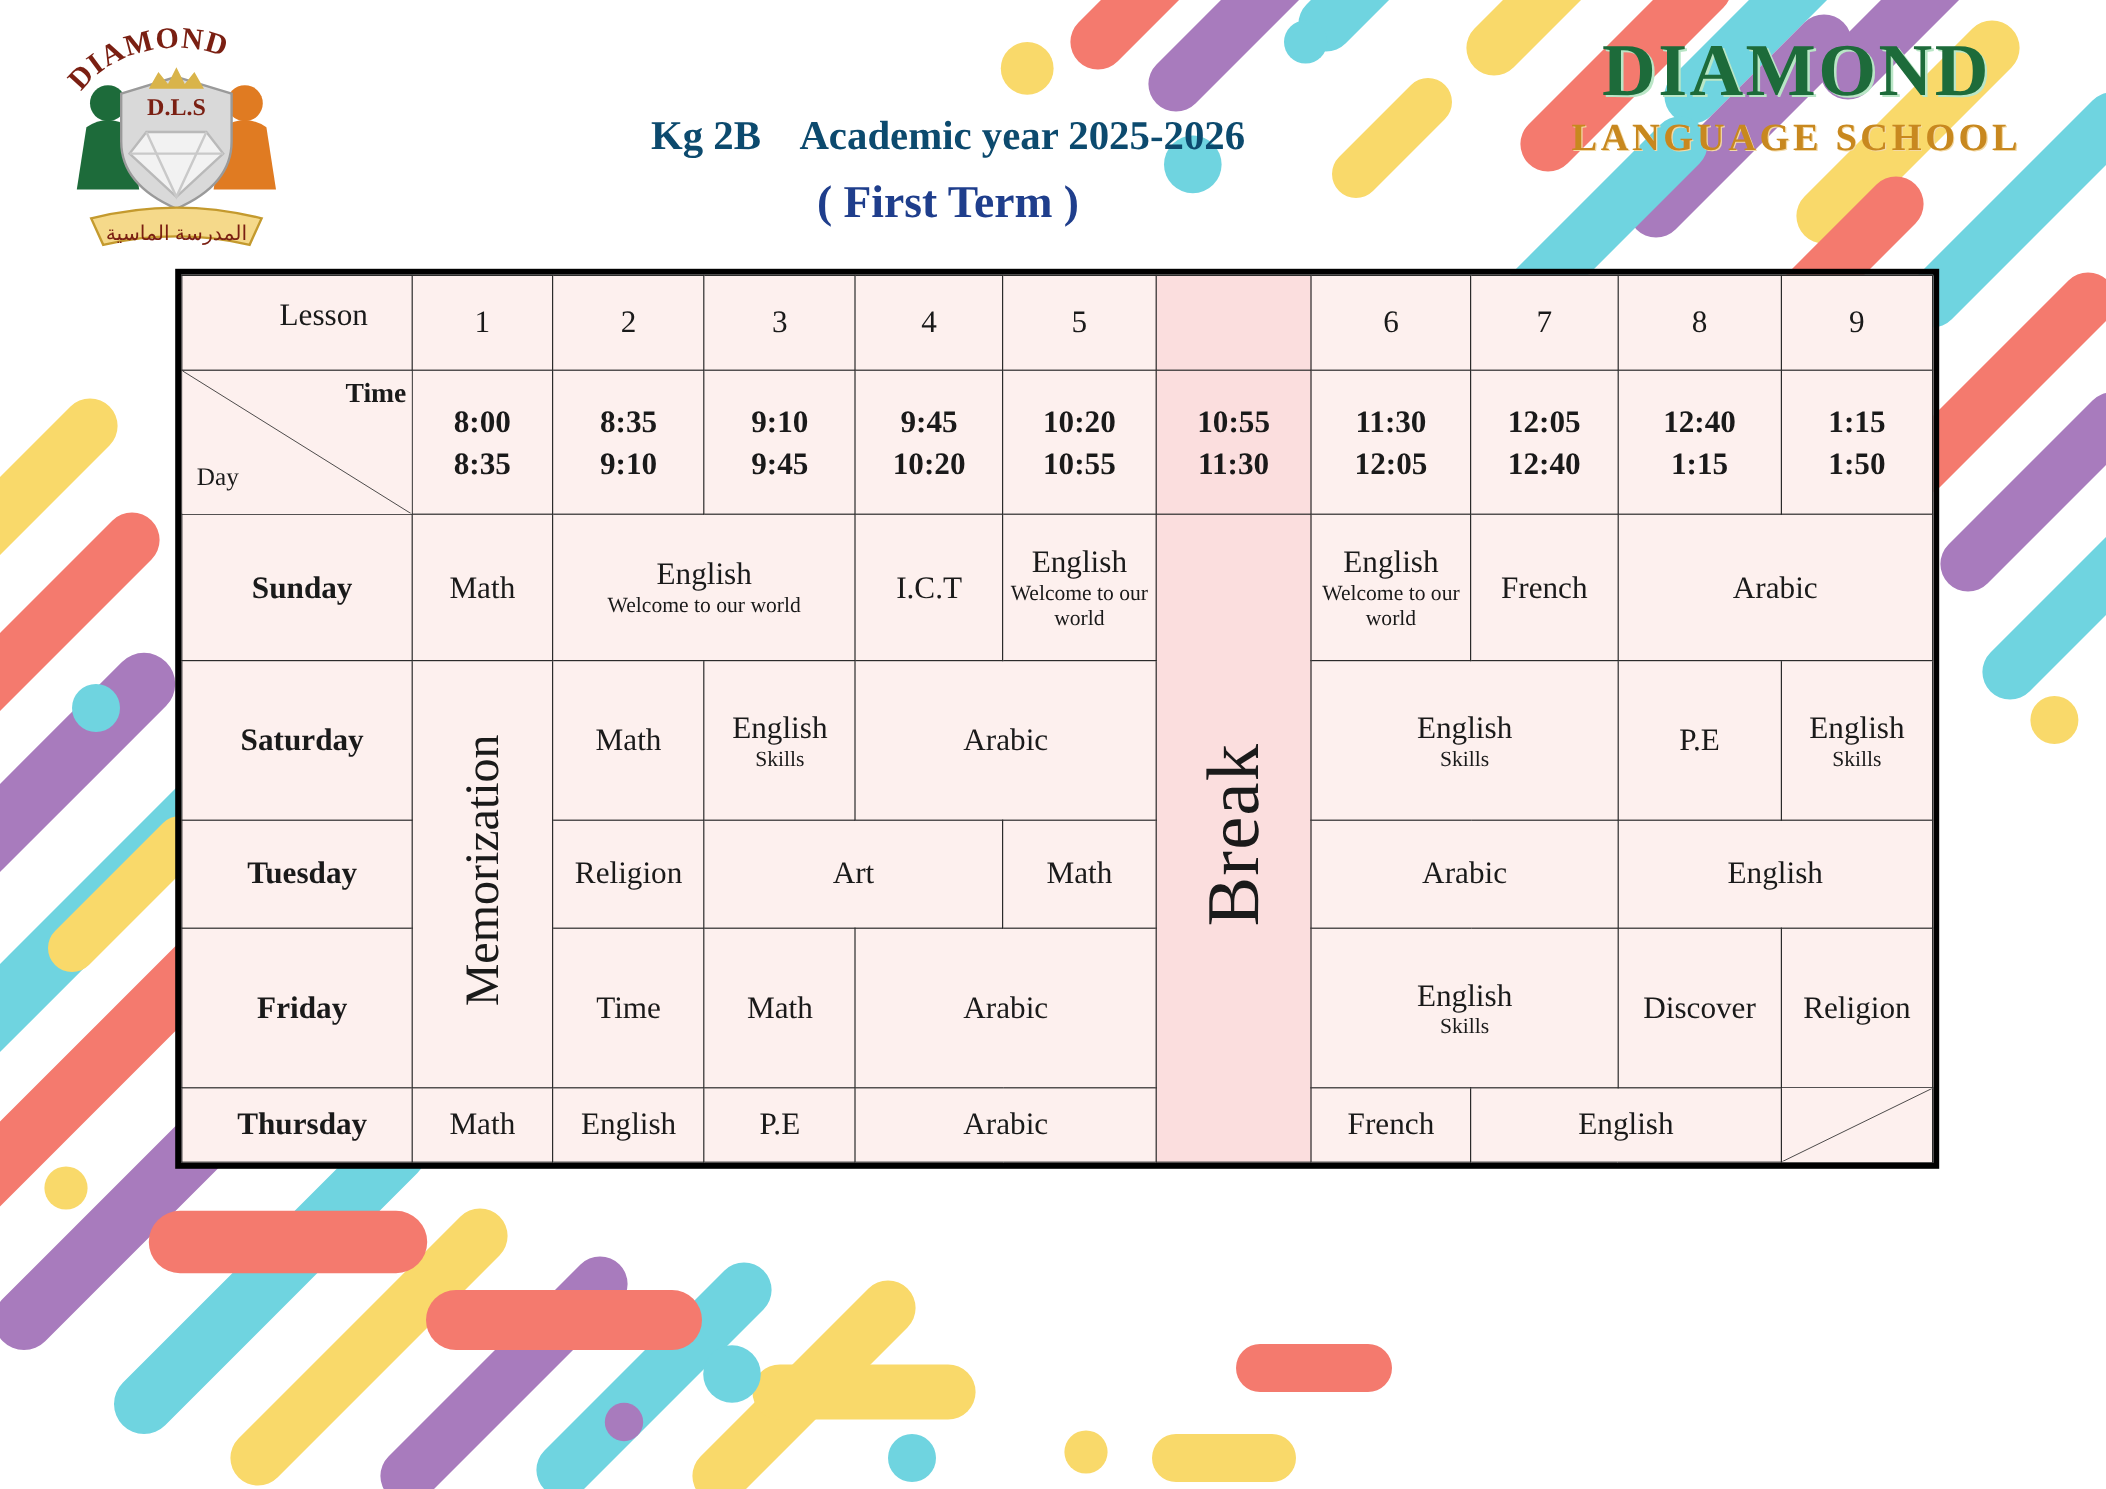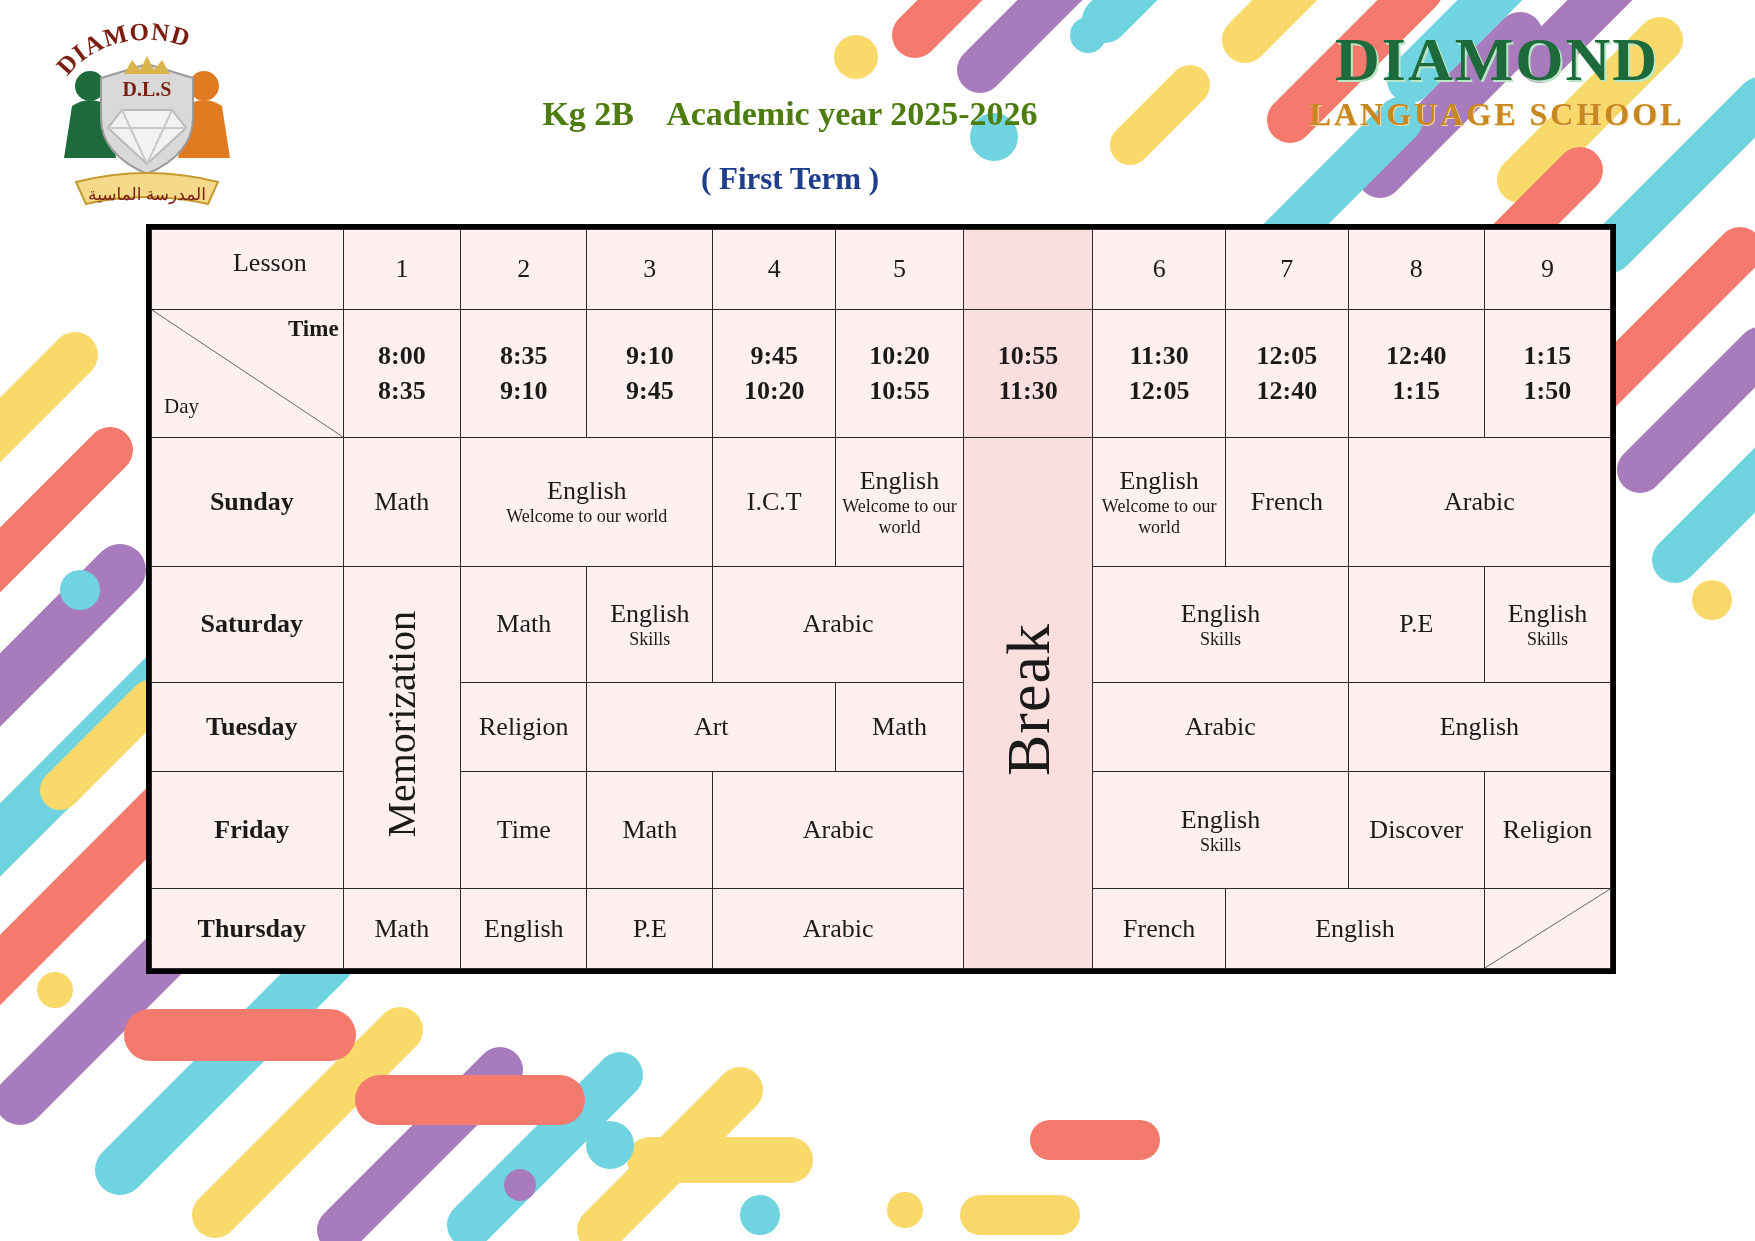--- a/index.html
+++ b/index.html
@@ -66,28 +66,28 @@
     position: absolute;
     left: 460px;
     top: 95px;
     width: 660px;
     text-align: center;
     z-index: 3;
   }
   .title-line1 {
     font-size: 34px;
     font-weight: bold;
-    color: #4d7c0f;
+    color: #0c4a6e;
     white-space: pre;
   }
   .title-line2 {
-    font-size: 31px;
+    font-size: 38px;
     font-weight: bold;
     color: #1f3e8c;
-    margin-top: 28px;
+    margin-top: 14px;
   }
 
   
   .table-wrap {
     position: absolute;
     left: 146px;
     top: 224px;
     width: 1470px;
     height: 750px;
     z-index: 2;
@@ -102,21 +102,21 @@
     table-layout: fixed;
     background: #fdf0ee;
   }
   table.sched td {
     border: 1.5px solid #2b2b2b;
     text-align: center;
     vertical-align: middle;
     background: #fdf0ee;
     font-size: 26px;
     color: #1a1a1a;
-    padding: 18px 3px;
+    padding: 6px 3px;
   }
 
   
   .lesson-label {
     font-size: 30px;
     text-align: left;
     padding-left: 48px !important;
     vertical-align: top !important;
     padding-top: 18px !important;
   }

